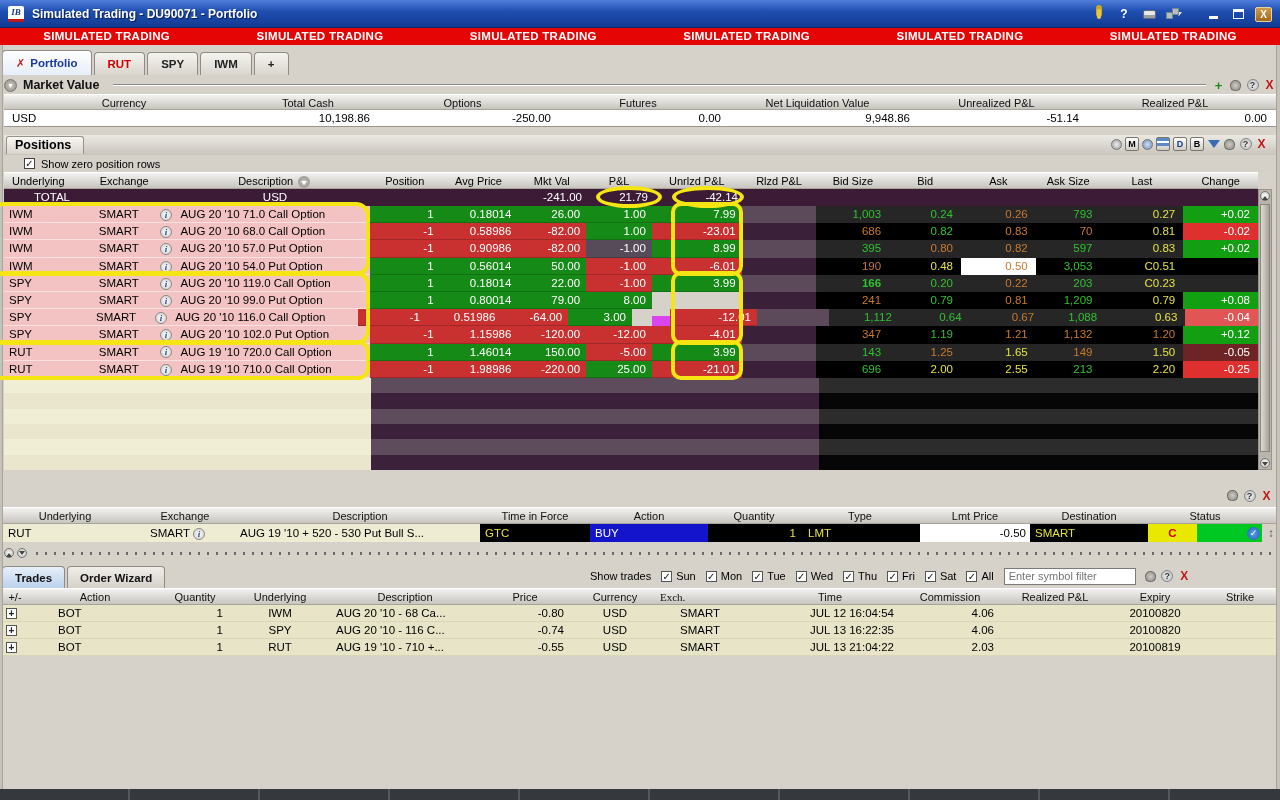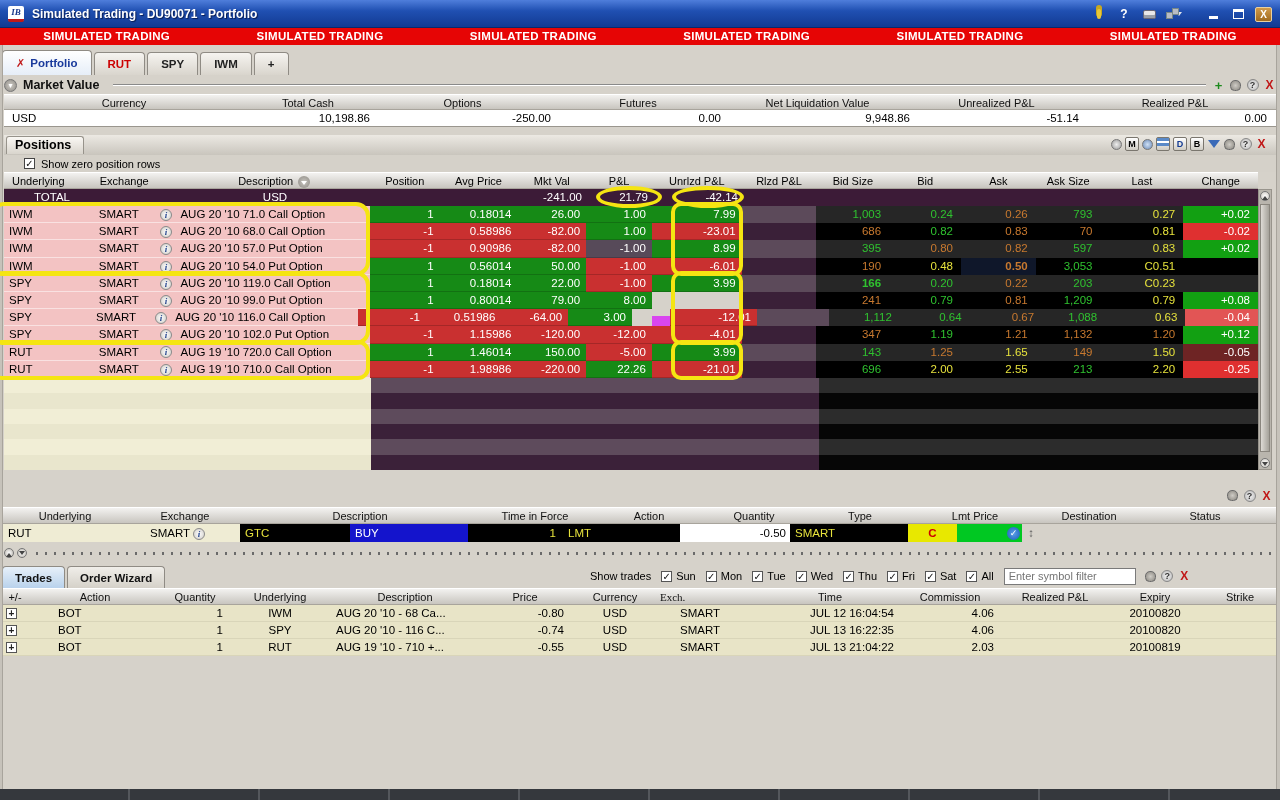--- a/index.html
+++ b/index.html
@@ -339,21 +339,21 @@
         <div class="pc pink" style="width: 25px; text-align: center;"><span class="info-i">i</span></div>
         <div class="pc pink" style="width: 192px; padding-left: 2px;">AUG 20 '10 54.0 Put Option</div>
         <div class="pc num" style="width: 70px; background: rgb(22, 138, 22);">1</div>
         <div class="pc num" style="width: 78px; background: rgb(22, 138, 22);">0.56014</div>
         <div class="pc num" style="width: 69px; background: rgb(22, 138, 22);">50.00</div>
         <div class="pc num" style="width: 66px; background: rgb(201, 48, 48);">-1.00</div>
         <div class="pc num" style="width: 90px; background: rgb(201, 48, 48);">-6.01</div>
         <div class="pc" style="width: 75px; background: rgb(58, 32, 56);"></div>
         <div class="pc qt" style="width: 73px; background: rgb(0, 0, 0); color: rgb(200, 121, 47);">190</div>
         <div class="pc qt" style="width: 72px; background: rgb(0, 0, 0); color: rgb(230, 226, 60);">0.48</div>
-        <div class="pc qt" style="width: 75px; background: #0f172a; color: rgb(200, 121, 47); font-weight: bold;">0.50</div>
+        <div class="pc qt" style="width: 75px; background: #ffffff; color: rgb(200, 121, 47);">0.50</div>
         <div class="pc qt" style="width: 65px; background: rgb(0, 0, 0); color: rgb(47, 194, 47);">3,053</div>
         <div class="pc qt" style="width: 83px; background: rgb(0, 0, 0); color: rgb(230, 226, 60);">C0.51</div>
         <div class="pc qt" style="width: 75px; background: rgb(0, 0, 0); color: rgb(255, 255, 255);"></div>
       </div>
       <div class="pos-row">
         <div class="pc pink" style="width: 88px; padding-left: 5px;">SPY</div>
         <div class="pc pink" style="width: 62px; padding-left: 7px;">SMART</div>
         <div class="pc pink" style="width: 25px; text-align: center;"><span class="info-i">i</span></div>
         <div class="pc pink" style="width: 192px; padding-left: 2px;">AUG 20 '10 119.0 Call Option</div>
         <div class="pc num" style="width: 70px; background: rgb(22, 138, 22);">1</div>
@@ -442,21 +442,21 @@
         <div class="pc qt" style="width: 75px; background: rgb(110, 36, 36); color: rgb(255, 255, 255);">-0.05</div>
       </div>
       <div class="pos-row">
         <div class="pc pink" style="width: 88px; padding-left: 5px;">RUT</div>
         <div class="pc pink" style="width: 62px; padding-left: 7px;">SMART</div>
         <div class="pc pink" style="width: 25px; text-align: center;"><span class="info-i">i</span></div>
         <div class="pc pink" style="width: 192px; padding-left: 2px;">AUG 19 '10 710.0 Call Option</div>
         <div class="pc num" style="width: 70px; background: rgb(201, 48, 48);">-1</div>
         <div class="pc num" style="width: 78px; background: rgb(201, 48, 48);">1.98986</div>
         <div class="pc num" style="width: 69px; background: rgb(201, 48, 48);">-220.00</div>
-        <div class="pc num" style="width: 66px; background: rgb(22, 138, 22);">22.26</div>
+        <div class="pc num" style="width: 66px; background: rgb(22, 138, 22);">25.00</div>
         <div class="pc num" style="width: 90px; background: rgb(201, 48, 48);">-21.01</div>
         <div class="pc" style="width: 75px; background: rgb(58, 32, 56);"></div>
         <div class="pc qt" style="width: 73px; background: rgb(0, 0, 0); color: rgb(47, 194, 47);">696</div>
         <div class="pc qt" style="width: 72px; background: rgb(0, 0, 0); color: rgb(230, 226, 60);">2.00</div>
         <div class="pc qt" style="width: 75px; background: rgb(0, 0, 0); color: rgb(230, 226, 60);">2.55</div>
         <div class="pc qt" style="width: 65px; background: rgb(0, 0, 0); color: rgb(47, 194, 47);">213</div>
         <div class="pc qt" style="width: 83px; background: rgb(0, 0, 0); color: rgb(230, 226, 60);">2.20</div>
         <div class="pc qt" style="width: 75px; background: rgb(223, 48, 48); color: rgb(255, 255, 255);">-0.25</div>
       </div>
     </div>
@@ -519,20 +519,21 @@
       <div class="oc" style="width: 118px; text-align: center; line-height: 17px;">Action</div>
       <div class="oc" style="width: 92px; text-align: center; line-height: 17px;">Quantity</div>
       <div class="oc" style="width: 120px; text-align: center; line-height: 17px;">Type</div>
       <div class="oc" style="width: 110px; text-align: center; line-height: 17px;">Lmt Price</div>
       <div class="oc" style="width: 118px; text-align: center; line-height: 17px;">Destination</div>
       <div class="oc" style="width: 114px; text-align: center; line-height: 17px;">Status</div>
     </div>
   <div class="abs ord-row">
       <div class="oc" style="width: 130px; padding-left: 8px; background: rgb(239, 236, 212);">RUT</div>
       <div class="oc" style="width: 110px; padding-left: 20px; background: rgb(239, 236, 212);">SMART <span class="info-i">i</span></div>
+      <div class="oc" style="width: 240px; background: rgb(239, 236, 212);">AUG 19 '10 + 520 - 530 Put Bull S...</div>
       <div class="oc" style="width: 110px; background: rgb(0, 0, 0); color: rgb(230, 226, 60); padding-left: 5px;">GTC</div>
       <div class="oc" style="width: 118px; background: rgb(20, 20, 204); color: rgb(255, 255, 255); padding-left: 5px;">BUY</div>
       <div class="oc" style="width: 92px; background: rgb(0, 0, 0); color: rgb(230, 226, 60); text-align: right; padding-right: 4px;">1</div>
       <div class="oc" style="width: 120px; background: rgb(0, 0, 0); color: rgb(230, 226, 60); padding-left: 8px;">LMT</div>
       <div class="oc" style="width: 110px; background: rgb(255, 255, 255); color: rgb(0, 0, 0); text-align: right; padding-right: 4px;">-0.50</div>
       <div class="oc" style="width: 118px; background: rgb(0, 0, 0); color: rgb(230, 226, 60); padding-left: 5px;">SMART</div>
       <div class="oc" style="width: 49px; background: rgb(232, 232, 0); color: rgb(204, 0, 0); text-align: center; font-weight: bold;">C</div>
       <div class="oc" style="width: 65px; background: rgb(0, 200, 34); display: flex; justify-content: flex-end; align-items: center; padding-right: 2px;">
         <div class="statuscheck">✓</div>
       </div>

